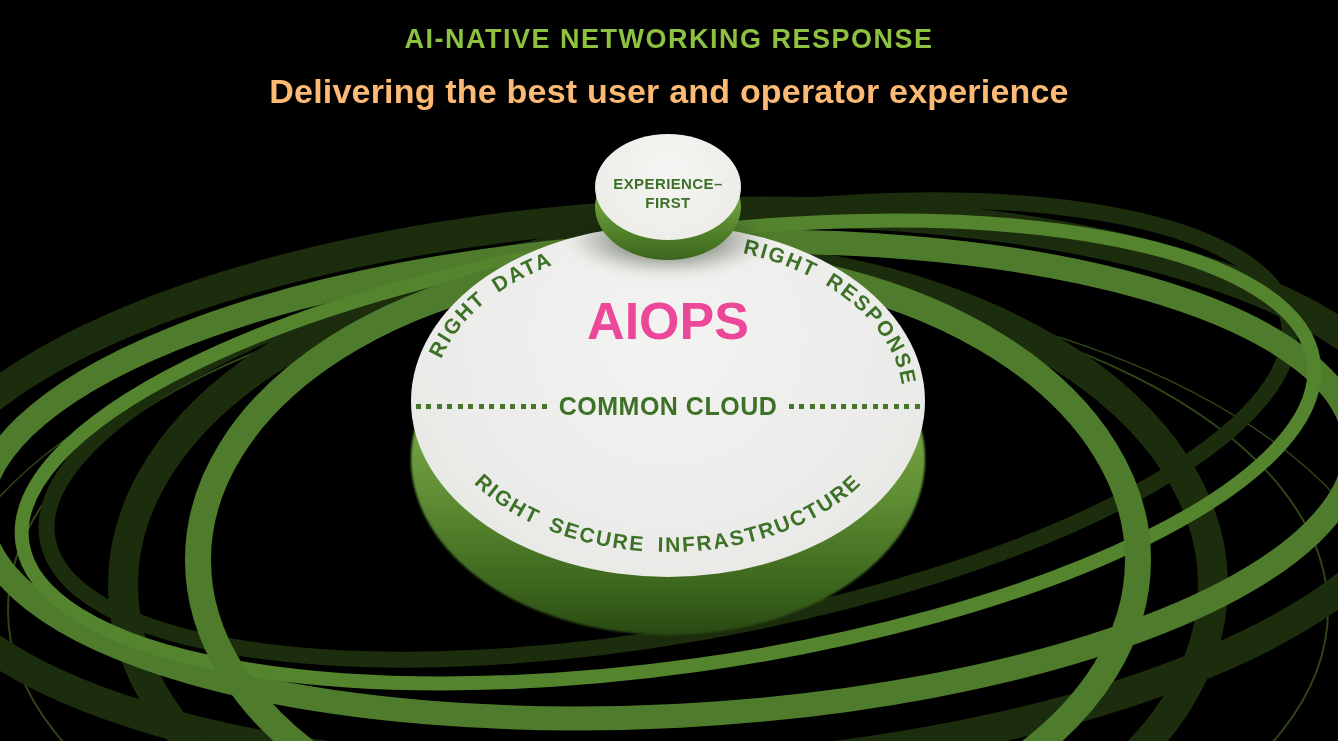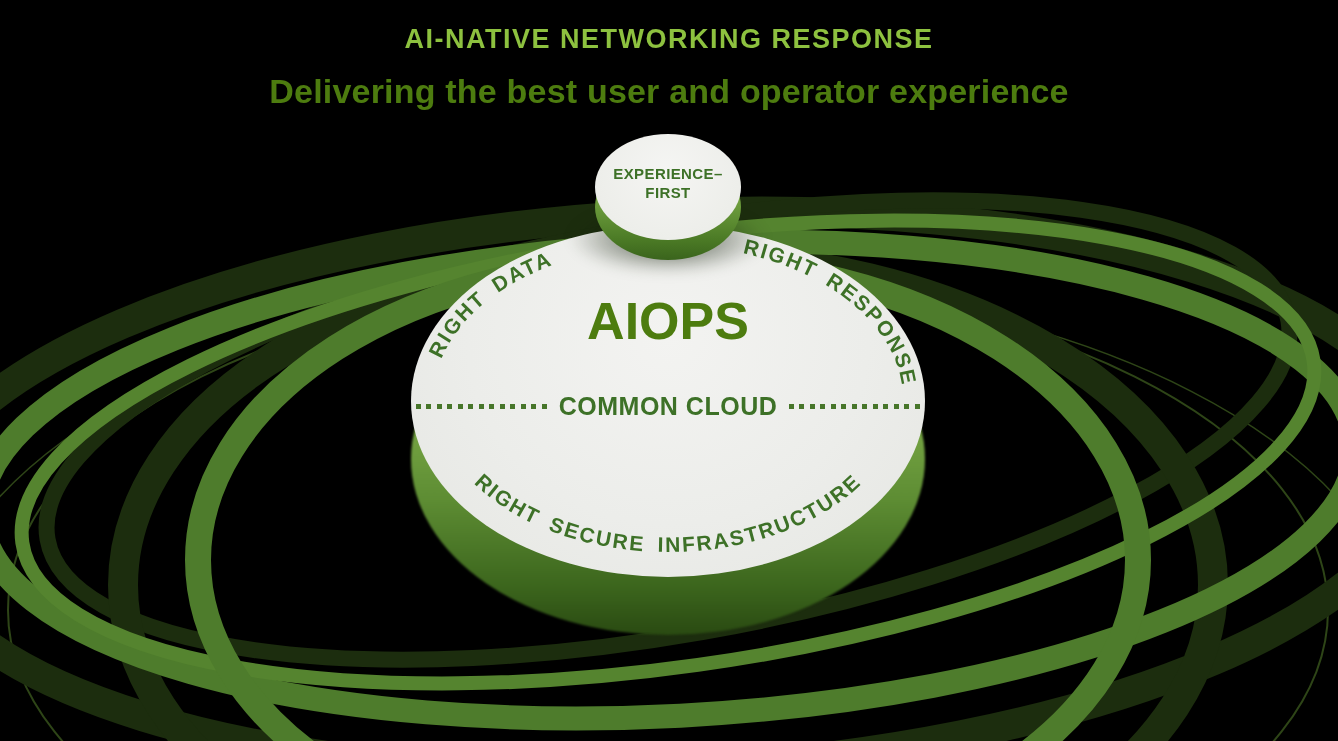--- a/index.html
+++ b/index.html
@@ -16,21 +16,21 @@
     left:0;top:24px;width:1338px;
     text-align:center;
     font-size:27px;font-weight:bold;letter-spacing:1.5px;
     color:#8dc13f;
     z-index:20;
   }
   .subtitle{
     left:0;top:72px;width:1338px;
     text-align:center;
     font-size:34px;font-weight:bold;letter-spacing:0.2px;
-    color:#4d7c0f;
+    color:#fdba74;
     z-index:20;
   }
   
   .bg-arcs{left:0;top:0;z-index:1;}
   
   .big-rim{
     left:411px;top:283px;width:514px;height:352px;border-radius:50%;
     background:linear-gradient(180deg,#8ab858 0%,#7cab47 35%,#5d8c33 62%,#3c661d 86%,#2a4a12 100%);
     filter:blur(1.2px);
     z-index:4;
@@ -44,21 +44,21 @@
   .curved-svg text{
     font-family:"Liberation Sans", sans-serif;
     font-weight:bold;font-size:21px;
     letter-spacing:2px;word-spacing:5px;
     fill:#3d7127;
   }
   .aiops{
     left:411px;top:291px;width:514px;
     text-align:center;
     font-size:52px;font-weight:bold;letter-spacing:0px;
-    color:#4d7c0f;
+    color:#ec4899;
     z-index:6;
   }
   .common-row{
     left:416px;top:369px;width:504px;height:30px;
     display:flex;align-items:center;
     z-index:6;
     margin-top:22px;
   }
   .dotline{flex:1;height:5px;
     background:repeating-linear-gradient(90deg,#47762a 0 5px,transparent 5px 10.5px);
@@ -80,21 +80,21 @@
     background:linear-gradient(180deg,#85b351 0%,#6f9f3e 45%,#4c7b26 80%,#3a641c 100%);
     filter:blur(0.6px);
     z-index:8;
   }
   .small-face{
     left:595px;top:134px;width:146px;height:106px;border-radius:50%;
     background:radial-gradient(ellipse at 50% 35%,#f5f5f3 0%,#edeeea 70%,#e8e9e5 100%);
     z-index:9;
   }
   .small-label{
-    left:595px;top:164px;width:146px;
+    left:595px;top:174px;width:146px;
     text-align:center;
     font-size:15px;font-weight:bold;line-height:19px;letter-spacing:0.4px;
     color:#3d7127;
     z-index:10;
   }
 </style>
 </head>
 <body>
 
 <div class="stage">

